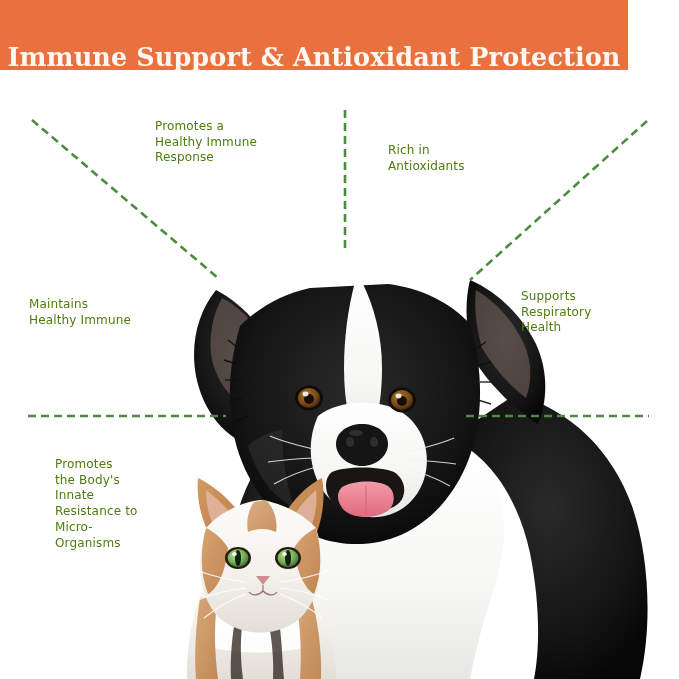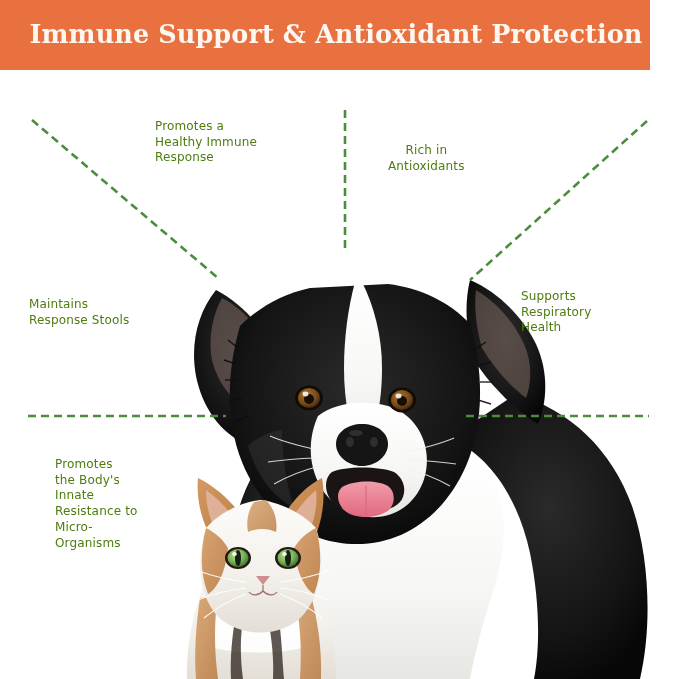--- a/index.html
+++ b/index.html
@@ -20,23 +20,22 @@
 
   
   .header-bar {
     position: absolute;
     left: 0;
     top: 0;
     width: 628px;
     height: 70px;
     background: #e8713f;
     display: flex;
-    align-items: center;
+    align-items: flex-end;
     justify-content: center;
-    padding-left: 22px;
   }
   .header-title {
     font-family: "DejaVu Serif", "Liberation Serif", serif;
     font-weight: bold;
     font-size: 25.5px;
     color: #fdf7f2;
     letter-spacing: 0.1px;
     white-space: nowrap;
     line-height: 1;
   }
@@ -53,21 +52,21 @@
     position: absolute;
     color: #4d7c0f;
     font-family: "DejaVu Sans", "Liberation Sans", sans-serif;
     font-size: 12px;
     line-height: 1.31;
     letter-spacing: 0.15px;
     white-space: pre-line;
     font-weight: 400;
   }
   .b-immune     { left: 155px; top: 119px; }
-  .b-antiox     { left: 388px; top: 143px; text-align: center; }
+  .b-antiox     { left: 388px; top: 143px; }
   .b-stools     { left: 29px;  top: 297px; }
   .b-respir     { left: 521px; top: 289px; }
   .b-innate     { left: 55px;  top: 457px; }
   .b-yeast      { left: 508px; top: 457px; }
 
   
   .pets {
     position: absolute;
     left: 0;
     top: 58px;
@@ -259,21 +258,21 @@
   </div>
 
   <div class="benefit b-immune">Promotes a
 Healthy Immune
 Response</div>
 
   <div class="benefit b-antiox">Rich in
 Antioxidants</div>
 
   <div class="benefit b-stools">Maintains
-Response Stools</div>
+Healthy Immune</div>
 
   <div class="benefit b-respir">Supports
 Respiratory
 Health</div>
 
   <div class="benefit b-innate">Promotes
 the Body's
 Innate
 Resistance to
 Micro-

